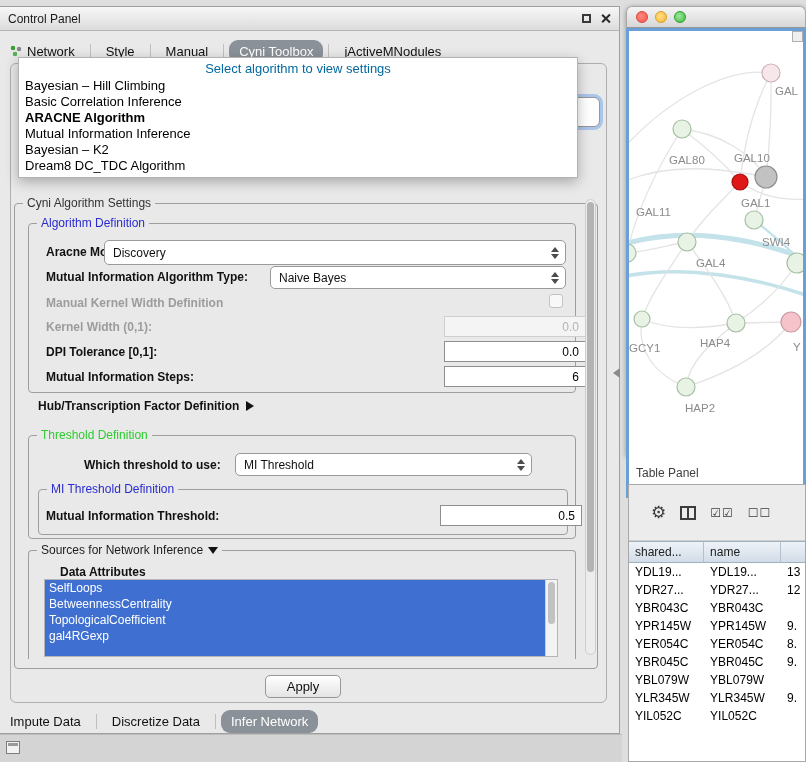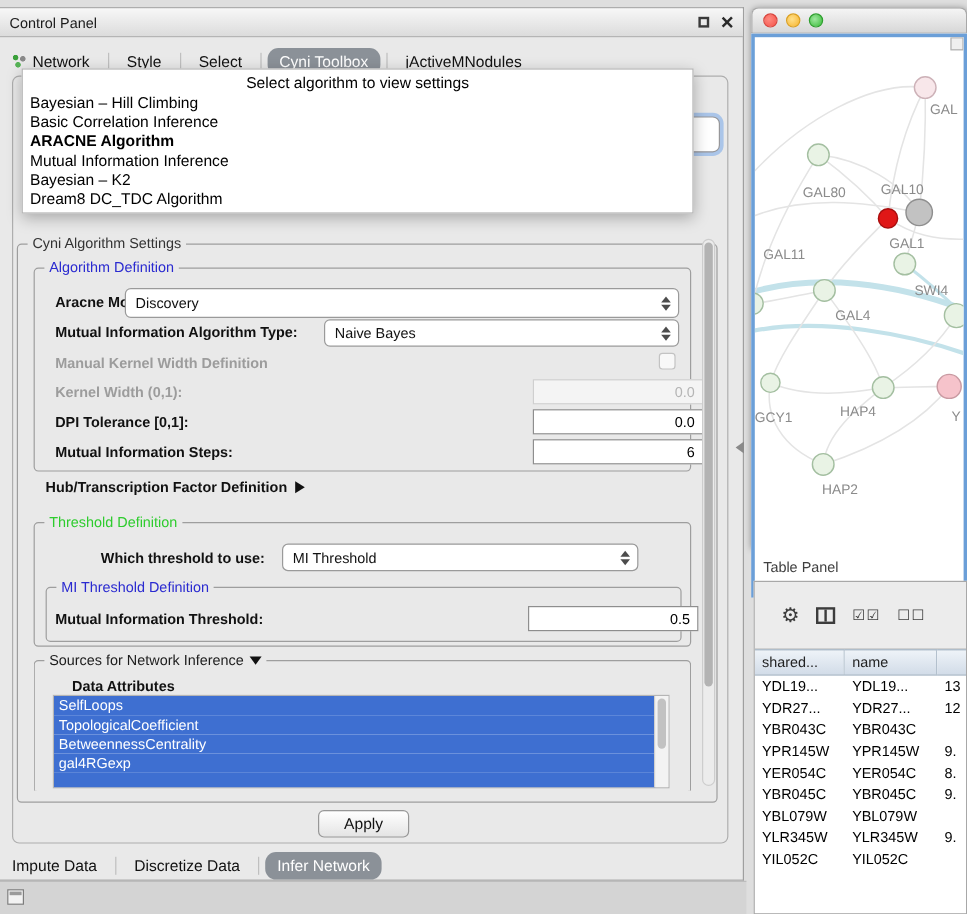--- a/index.html
+++ b/index.html
@@ -32,21 +32,21 @@
   
   #tab-content-panel { position:absolute; left:10px; top:56px; width:597px; height:640px; border:1px solid #aeaeae; border-radius:6px; background:#e9e9e9; }
 
   
   #algo-combo-fragment { position:absolute; left:480px; top:90px; width:120px; height:30px; background:#fff; border:1px solid #97979a;
     border-radius:6px; box-shadow:0 0 0 3px rgba(118,168,233,.55); z-index:5; }
 
   
   #algo-menu { position:absolute; left:18px; top:50px; width:560px; background:#fff; border:1px solid #b2b2b2;
     box-shadow:0 4px 12px rgba(0,0,0,.28); z-index:50; padding-bottom:3px; }
-  #algo-menu-placeholder { color:#000000; text-align:center; font-size:13px; padding:3px 0 2px; }
+  #algo-menu-placeholder { color:#0369a1; text-align:center; font-size:13px; padding:3px 0 2px; }
   .menu-item { font-size:13px; color:#000; height:16px; line-height:16px; padding:0 6px; white-space:nowrap; }
   .menu-item.bold { font-weight:bold; }
 
   
   .groupbox { position:absolute; border:1px solid #9e9e9e; border-radius:4px; }
   .legend { position:absolute; top:-8px; left:8px; background:#e9e9e9; padding:0 4px; font-size:12px; color:#333; white-space:nowrap; display:flex; align-items:center; }
   .legend.blue { color:#2a2ad0; }
   .legend.green { color:#2ecc2e; }
   .legend.dark { color:#1c1c1c; }
 
@@ -163,21 +163,21 @@
       <div class="tab">
         <span class="net-icon"></span>
         <span class="tab-label">Network</span>
       </div>
       <div class="tab-sep"></div>
       <div class="tab">
         <span class="tab-label">Style</span>
       </div>
       <div class="tab-sep"></div>
       <div class="tab">
-        <span class="tab-label">Select</span>
+        <span class="tab-label">Manual</span>
       </div>
       <div class="tab-sep"></div>
       <div class="tab selected">
         <span class="tab-label">Cyni Toolbox</span>
       </div>
       <div class="tab-sep"></div>
       <div class="tab">
         <span class="tab-label">jActiveMNodules</span>
       </div>
     </div>
@@ -255,22 +255,22 @@
     <span class="legend dark">
       <span>Sources for Network Inference</span>
       <span class="tri-down"></span>
     </span>
   </div>
 
   <span class="lbl" id="attr-label">Data Attributes</span>
   <div id="attr-list">
     <div id="attr-list-items">
         <div class="attr-item">SelfLoops</div>
+        <div class="attr-item">BetweennessCentrality</div>
         <div class="attr-item">TopologicalCoefficient</div>
-        <div class="attr-item">BetweennessCentrality</div>
         <div class="attr-item">gal4RGexp</div>
         <div class="attr-item partial"></div>
       </div>
     <div class="list-scrollbar">
       <div class="list-scroll-thumb"></div>
     </div>
   </div>
 
   <div id="settings-scrollbar">
     <div id="settings-scroll-thumb"></div>

